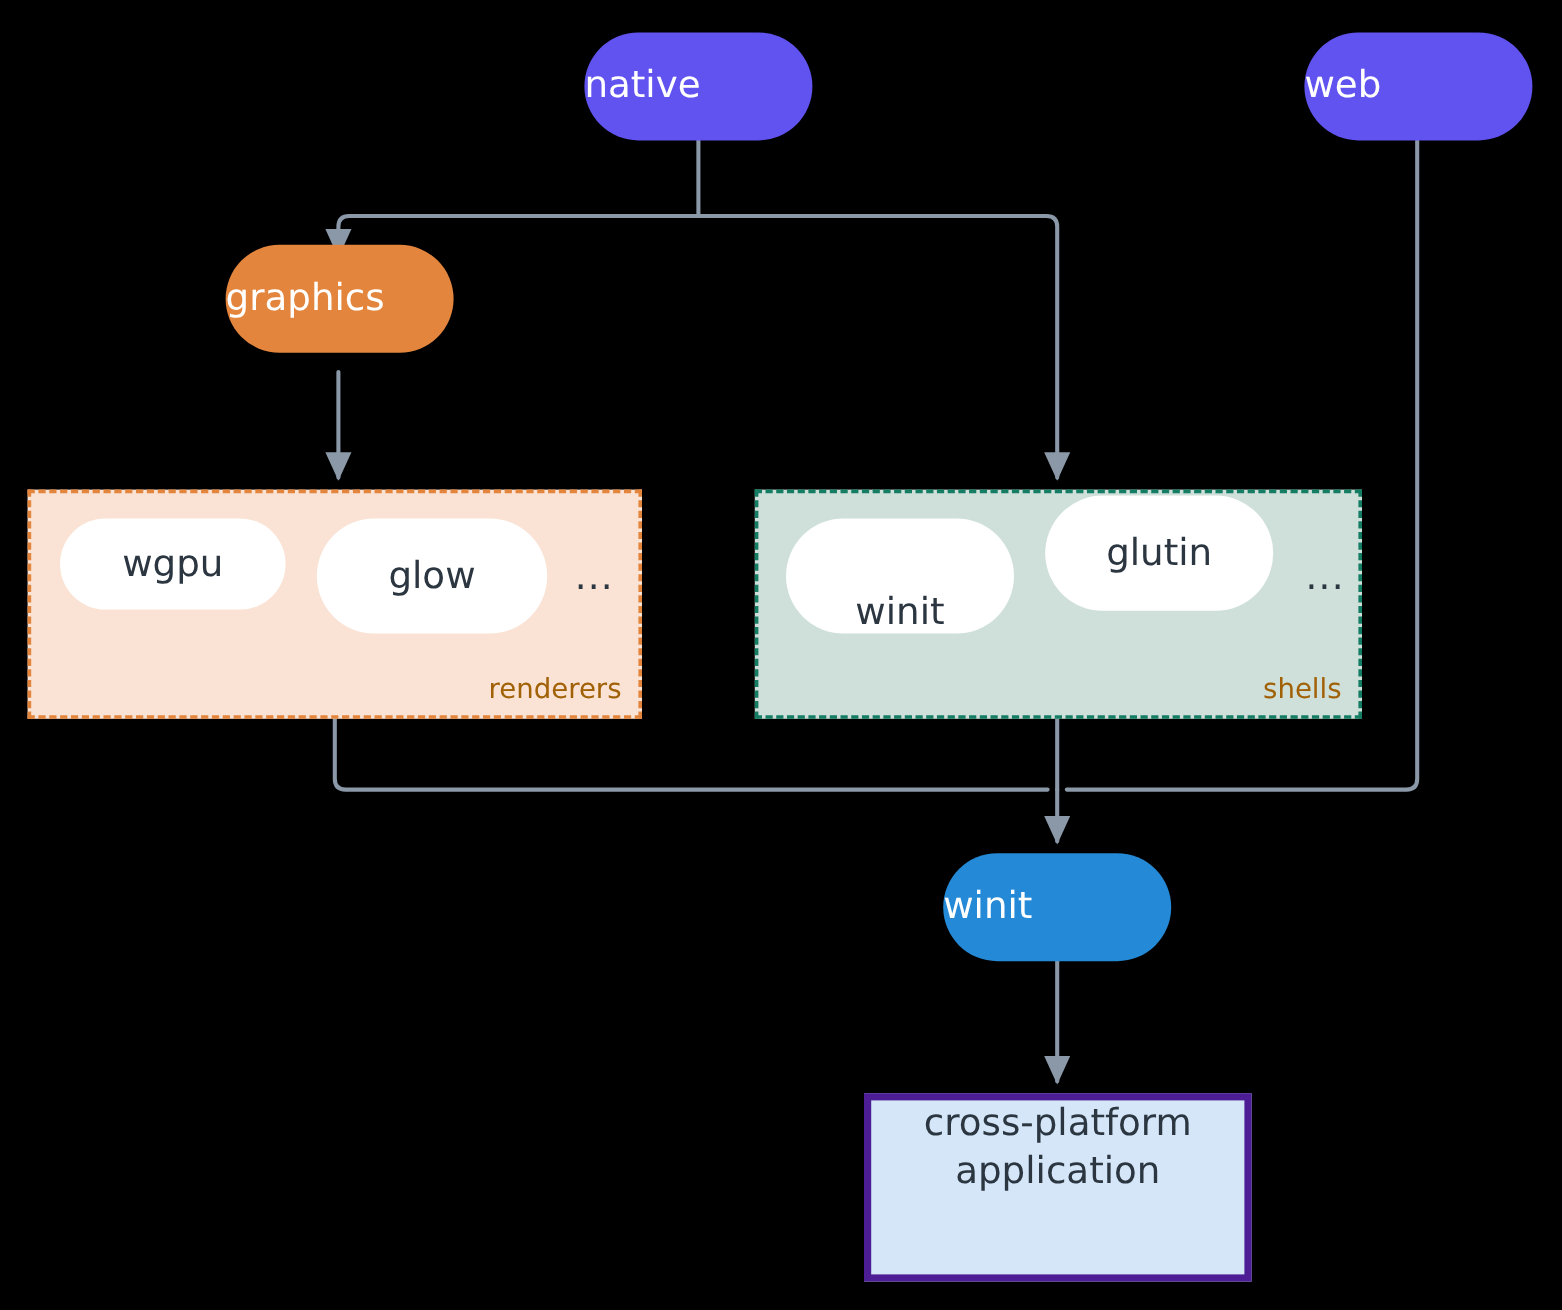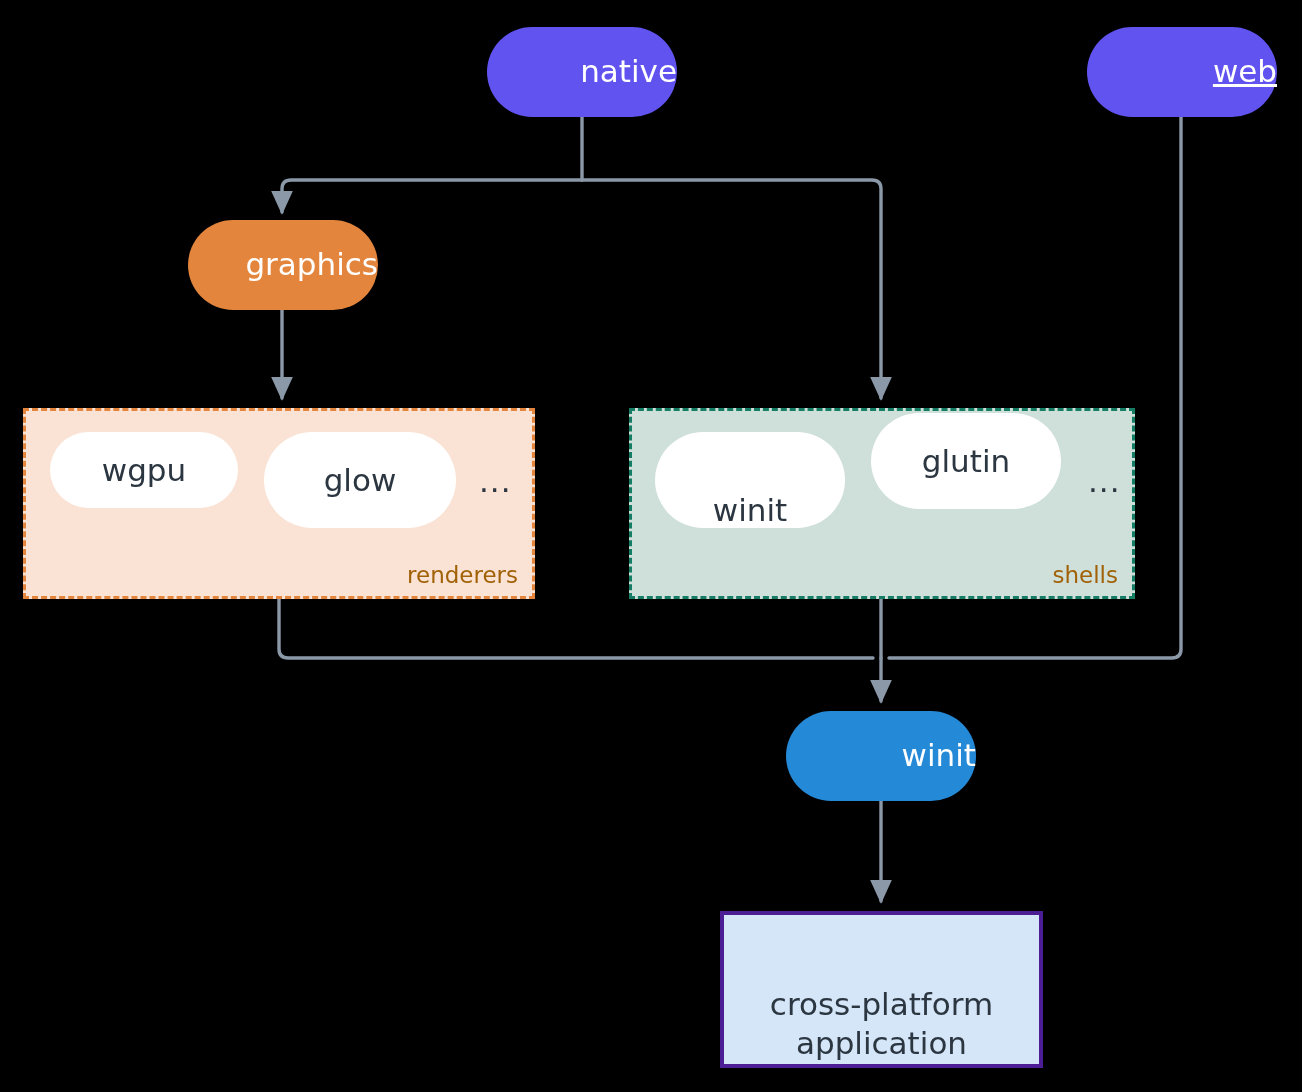--- a/index.html
+++ b/index.html
@@ -23,42 +23,41 @@
     left: 0;
     top: 0;
     width: 1302px;
     height: 1092px;
   }
   .node {
     position: absolute;
     box-sizing: border-box;
     display: flex;
     align-items: center;
-    justify-content: flex-end;
+    justify-content: flex-start;
     text-align: center;
     line-height: 1.28;
     white-space: nowrap;
   }
   
   .node-stadium {
     border-radius: 999px;
     color: #ffffff;
     font-size: 31px;
   }
   .node-native {
     left: 487px; top: 27px; width: 190px; height: 90px;
     background: #6153f0;
   }
   .node-web {
     left: 1087px; top: 27px; width: 190px; height: 90px;
     background: #6153f0;
-    text-decoration: underline;
   }
   .node-graphics {
-    left: 188px; top: 220px; width: 190px; height: 90px;
+    left: 188px; top: 204px; width: 190px; height: 90px;
     background: #e3853c;
   }
   .node-iced {
     left: 786px; top: 711px; width: 190px; height: 90px;
     background: #2489d6;
   }
   
   .group {
     position: absolute;
     box-sizing: border-box;
@@ -105,21 +104,21 @@
     letter-spacing: 1px;
     line-height: 1;
     white-space: nowrap;
   }
   .ellipsis-renderers { left: 479px; top: 466px; }
   .ellipsis-shells    { left: 1088px; top: 466px; }
   
   .node-app {
     left: 720px; top: 911px; width: 323px; height: 157px;
     background: #d4e6f8;
-    border: 4px solid #4c1d95;
+    border: 6px solid #4c1d95;
     color: #2b3641;
     font-size: 31px;
     flex-direction: column;
     white-space: normal;
   }
   .node-app .app-line { display: block; }
 </style>
 </head>
 <body>
 

